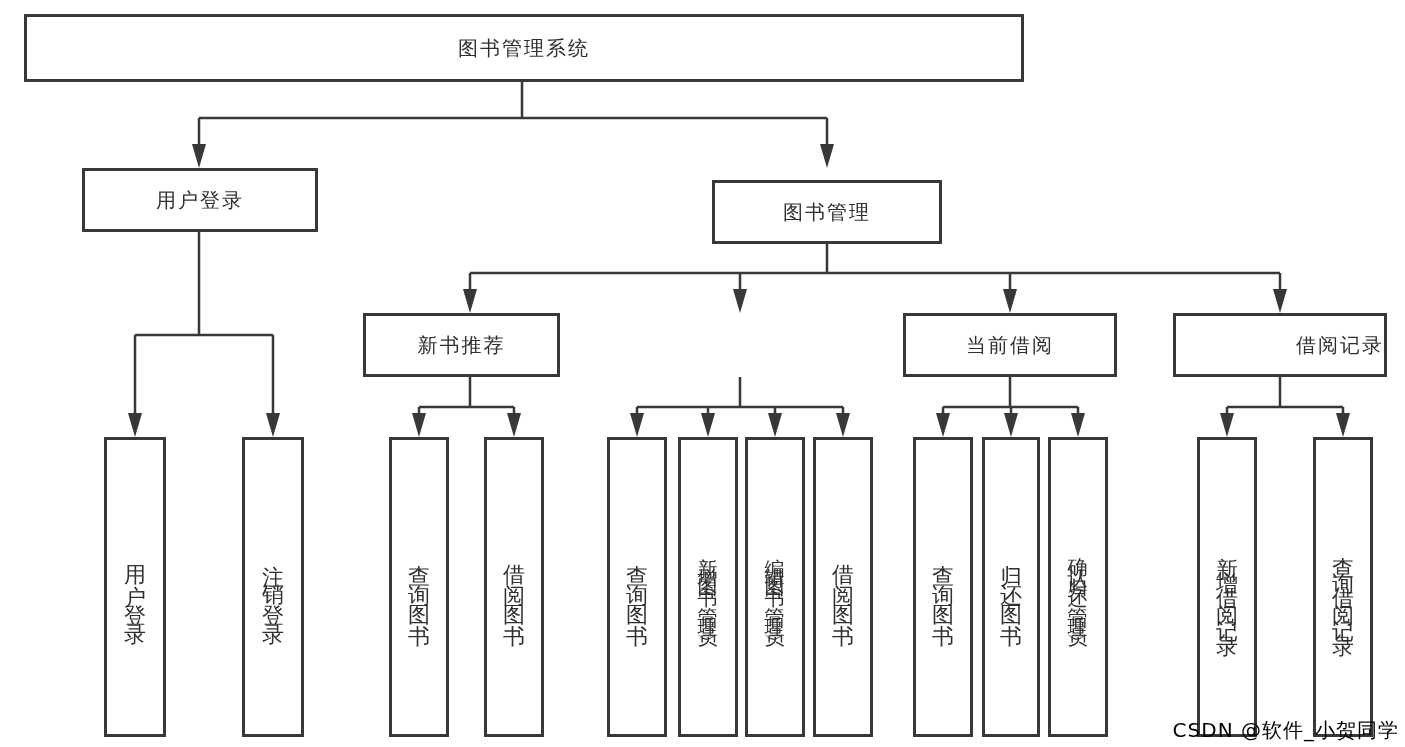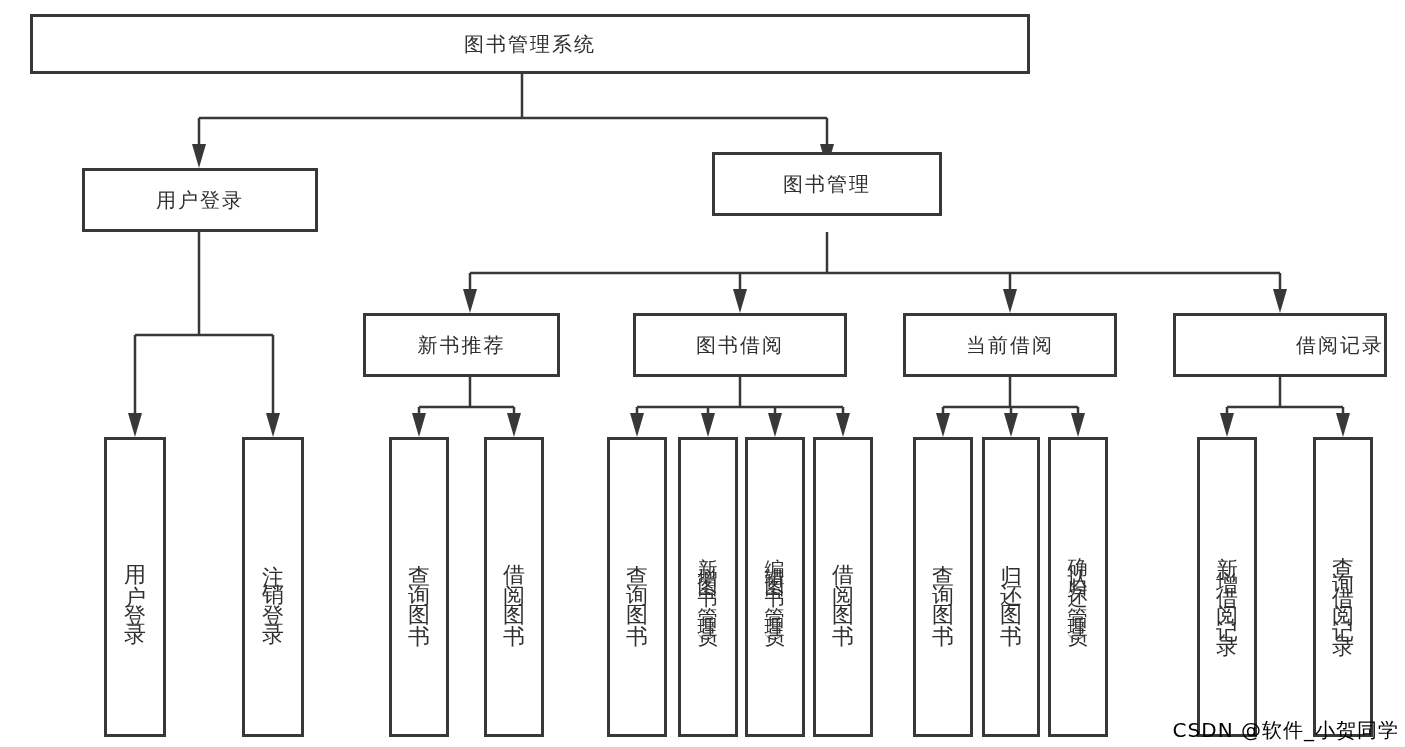--- a/index.html
+++ b/index.html
@@ -95,36 +95,33 @@
       <polygon points="768,413 782,413 775,437"></polygon>
       <polygon points="836,413 850,413 843,437"></polygon>
       <polygon points="936,413 950,413 943,437"></polygon>
       <polygon points="1004,413 1018,413 1011,437"></polygon>
       <polygon points="1071,413 1085,413 1078,437"></polygon>
       <polygon points="1220,413 1234,413 1227,437"></polygon>
       <polygon points="1336,413 1350,413 1343,437"></polygon>
     </g>
   </svg>
 
-  <div class="node h" style="left:30px; top:14px; width:1000px; height:60px;">
+  <div class="node h" style="left:24px; top:14px; width:1000px; height:68px;">
     <span class="label">图书管理系统</span>
   </div>
 
   <div class="node h" style="left:82px; top:168px; width:236px; height:64px;">
     <span class="label">用户登录</span>
   </div>
-  <div class="node h" style="left:712px; top:152px; width:230px; height:64px;">
+  <div class="node h" style="left:712px; top:180px; width:230px; height:64px;">
     <span class="label">图书管理</span>
   </div>
 
   <div class="node h" style="left:363px; top:313px; width:197px; height:64px;">
     <span class="label">新书推荐</span>
-  </div>
-  <div class="node h" style="left:633px; top:313px; width:214px; height:64px;">
-    <span class="label">图书借阅</span>
   </div>
   <div class="node h" style="left:903px; top:313px; width:214px; height:64px;">
     <span class="label">当前借阅</span>
   </div>
   <div class="node h" style="left:1173px; top:313px; width:214px; height:64px;justify-content:flex-end;">
     <span class="label">借阅记录</span>
   </div>
 
   <div class="node v short" style="left:104px; top:437px; width:62px; height:300px;">
     <span class="label">用户登录</span>

